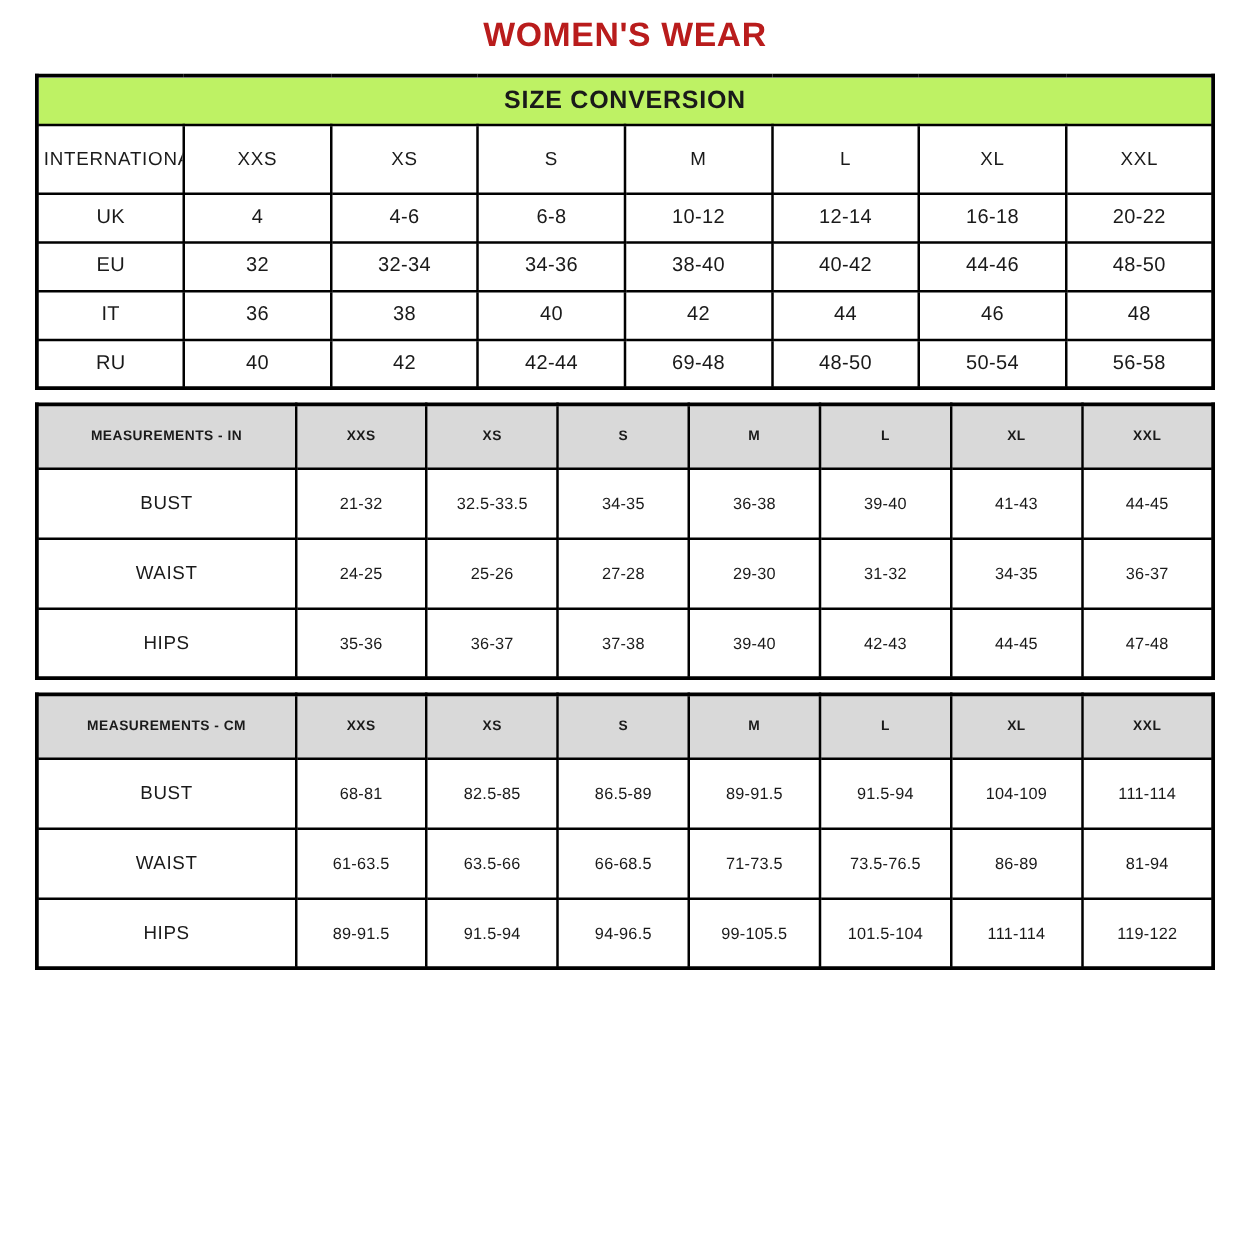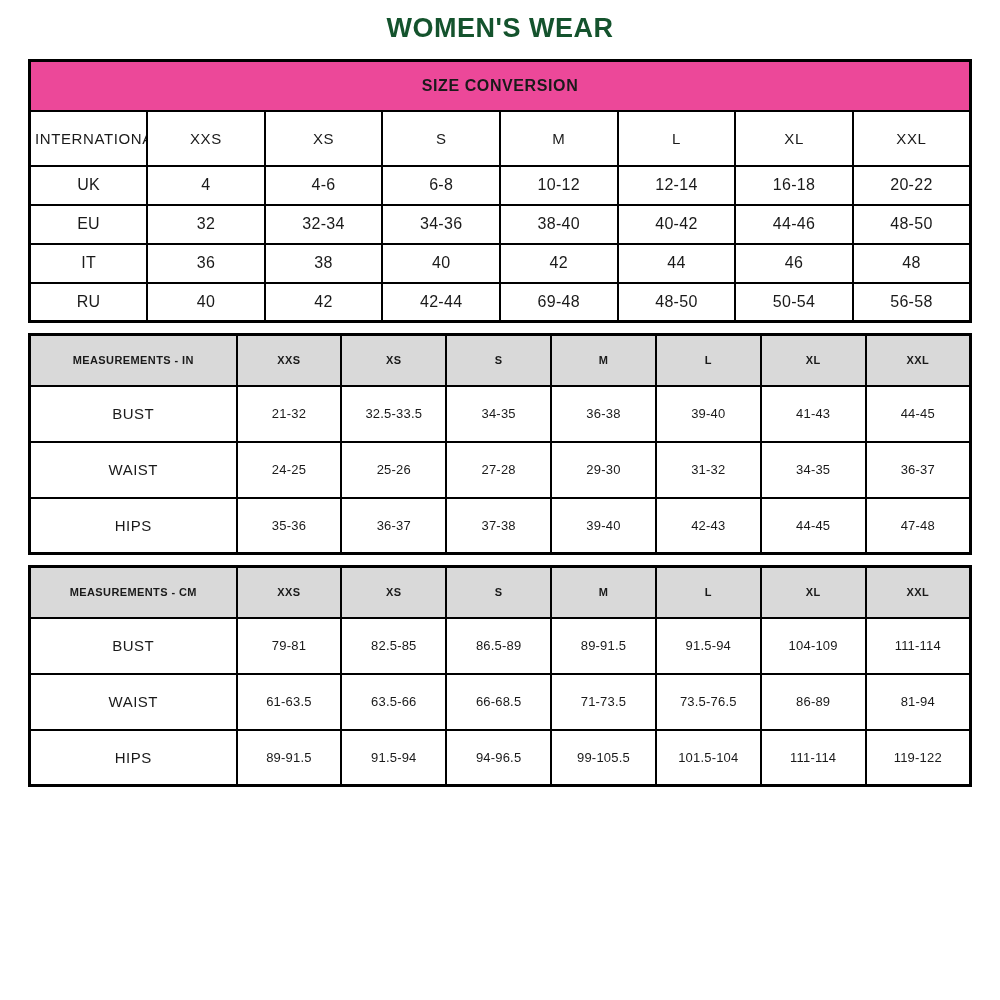--- a/index.html
+++ b/index.html
@@ -12,44 +12,44 @@
     overflow: hidden;
   }
   .page { padding: 10px 28px 0 28px; }
 
   .title {
     margin: 3px 0 15px 0;
     text-align: center;
     font-size: 27px;
     font-weight: 700;
     letter-spacing: 0.5px;
-    color: #14532d;
+    color: #b91c1c;
   }
 
   table {
     border-collapse: collapse;
     table-layout: fixed;
     width: 100%;
     border: 3px solid #000;
     margin-bottom: 10px;
   }
   th, td {
     border: 2px solid #000;
     text-align: center;
     vertical-align: middle;
     padding: 0 4px;
     overflow: hidden;
     white-space: nowrap;
   }
 
   
   .t1 .title-row th {
-    background: #ec4899;
-    height: 50px;
-    font-size: 16px;
+    background: #bef264;
+    height: 39px;
+    font-size: 20px;
     font-weight: 700;
     letter-spacing: 0.6px;
   }
   .t1 .cols-row th {
     background: #ffffff;
     height: 55px;
     font-size: 15px;
     font-weight: 400;
     letter-spacing: 0.6px;
   }
@@ -191,21 +191,21 @@
           <th>S</th>
           <th>M</th>
           <th>L</th>
           <th>XL</th>
           <th>XXL</th>
         </tr>
       </thead>
     <tbody>
         <tr>
           <td class="label-col row-label">BUST</td>
-          <td class="val">79-81</td>
+          <td class="val">68-81</td>
           <td class="val">82.5-85</td>
           <td class="val">86.5-89</td>
           <td class="val">89-91.5</td>
           <td class="val">91.5-94</td>
           <td class="val">104-109</td>
           <td class="val">111-114</td>
         </tr>
         <tr>
           <td class="label-col row-label">WAIST</td>
           <td class="val">61-63.5</td>

